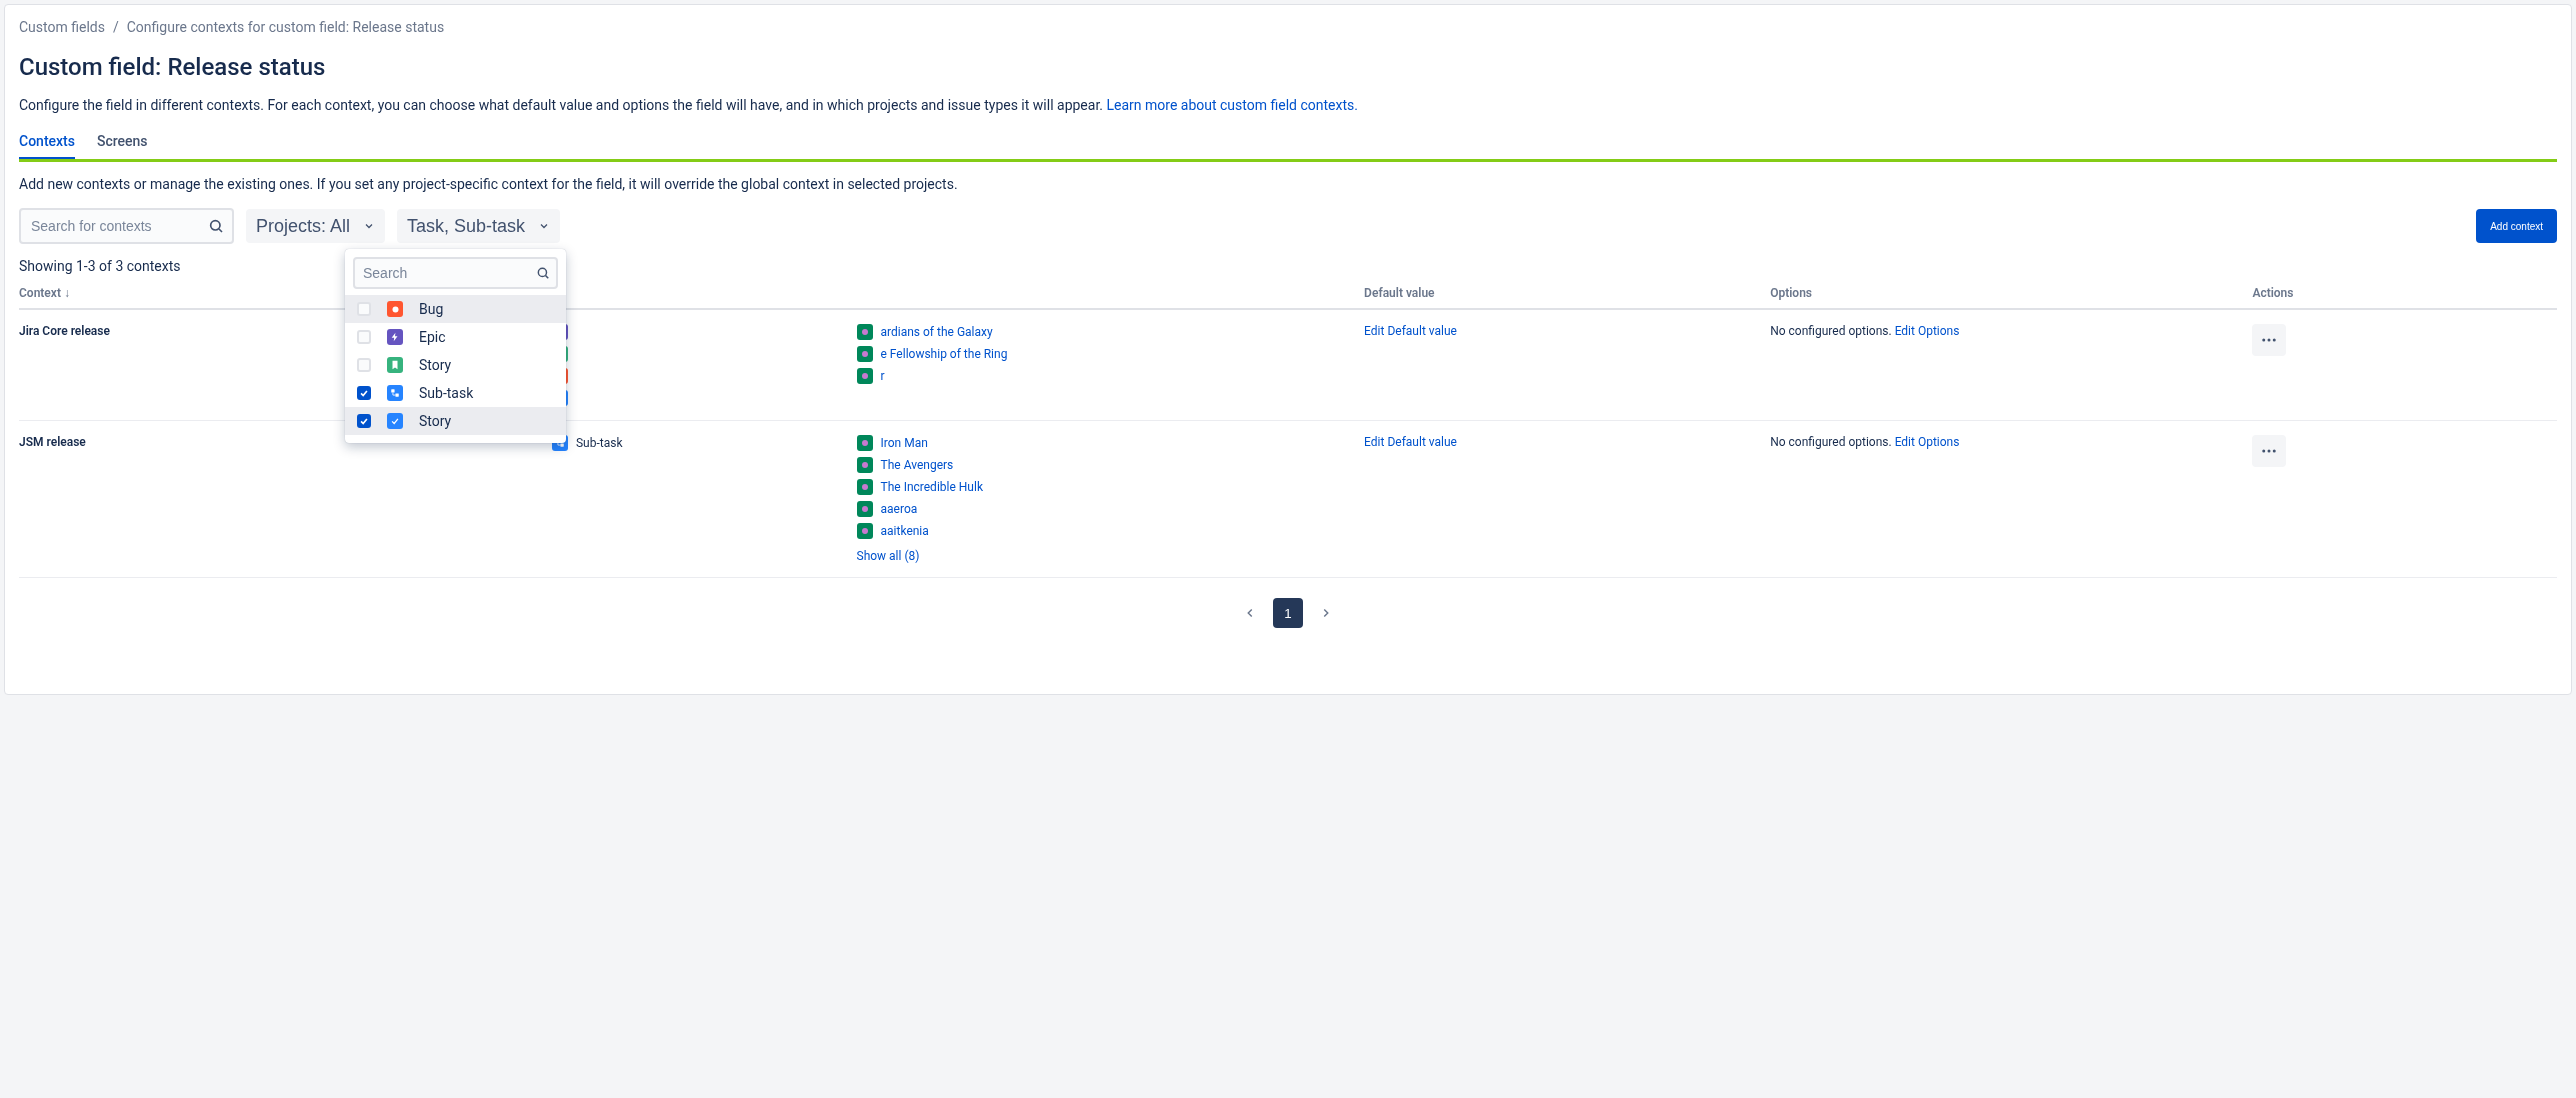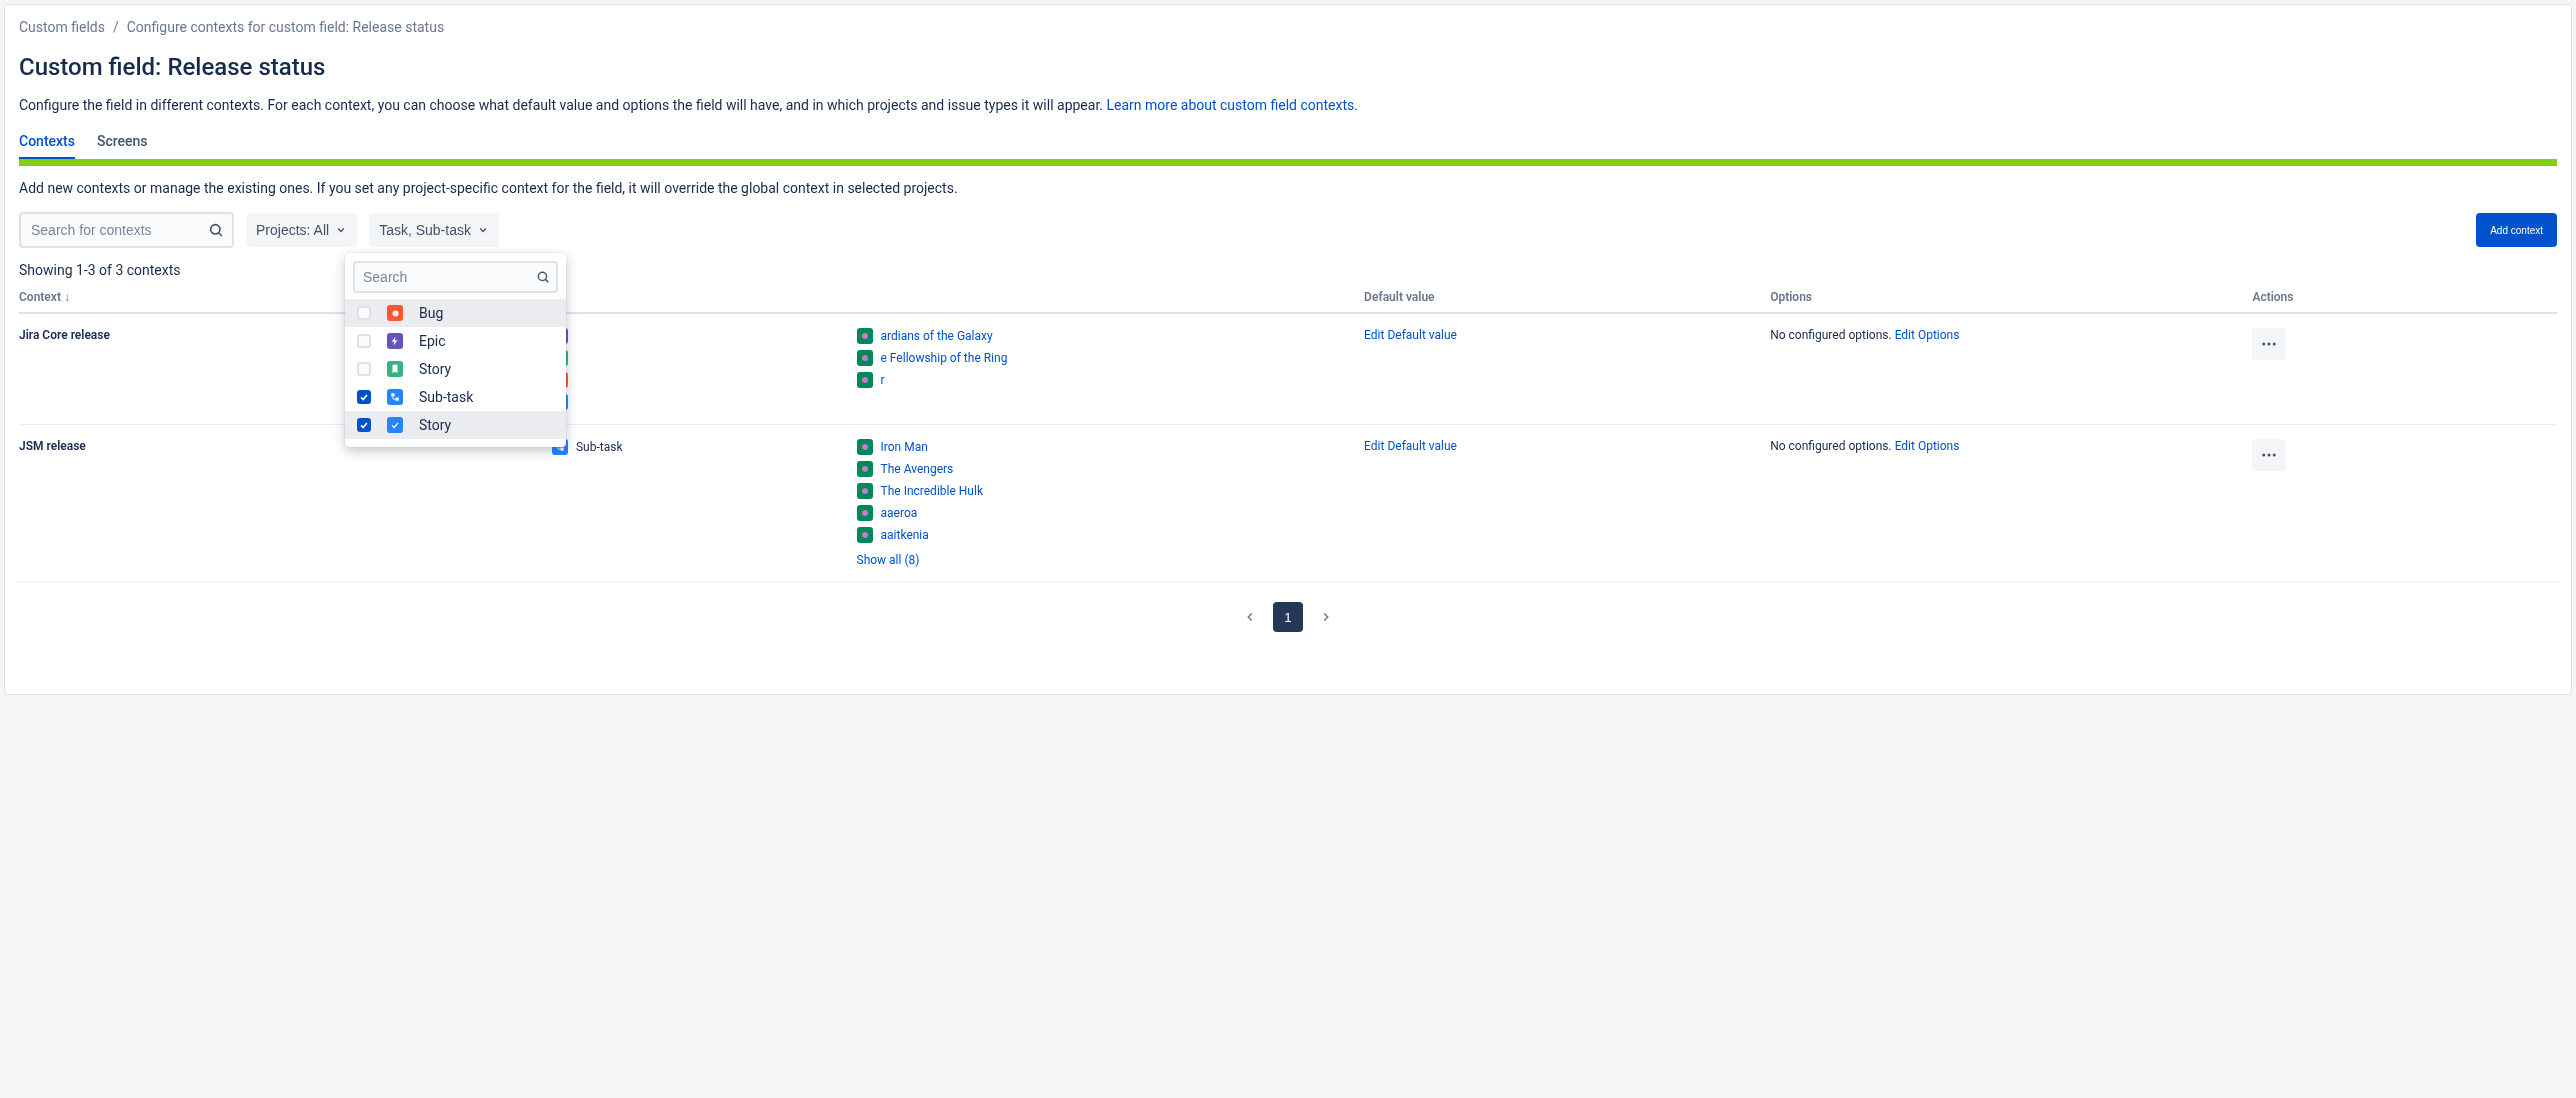--- a/index.html
+++ b/index.html
@@ -33,21 +33,21 @@
     font-size: 24px;
     font-weight: 500;
     margin: 0 0 16px 0;
     color: #172B4D;
   }
   .description { font-size: 14px; color: #172B4D; margin-bottom: 14px; }
   .description a { color: #0052CC; text-decoration: none; }
   .tabs {
     display: flex;
     gap: 22px;
-    border-bottom: 7px solid #84cc16;
+    border-bottom: 3px solid #84cc16;
     margin-bottom: 14px;
   }
   .tab {
     padding: 6px 0 8px 0;
     font-size: 14px;
     color: #42526E;
     border-bottom: 2px solid transparent;
     cursor: pointer;
     font-weight: 500;
   }
@@ -82,27 +82,27 @@
   .search-wrap input::placeholder { color: #7A869A; }
   .search-wrap .icon-search {
     position: absolute;
     right: 8px;
     width: 16px; height: 16px;
     color: #42526E;
   }
   .filter-btn {
     display: inline-flex;
     align-items: center;
-    gap: 6px;
+    gap: 13px;
     background: #F4F5F7;
     border: none;
     border-radius: 4px;
     height: 34px;
     padding: 0 10px;
-    font-size: 14px;
+    font-size: 18px;
     color: #42526E;
     cursor: pointer;
     font-weight: 500;
   }
   .filter-btn .chev { width: 12px; height: 12px; }
   .spacer { flex: 1; }
   .primary-btn {
     background: #0052CC;
     color: #fff;
     border: none;

